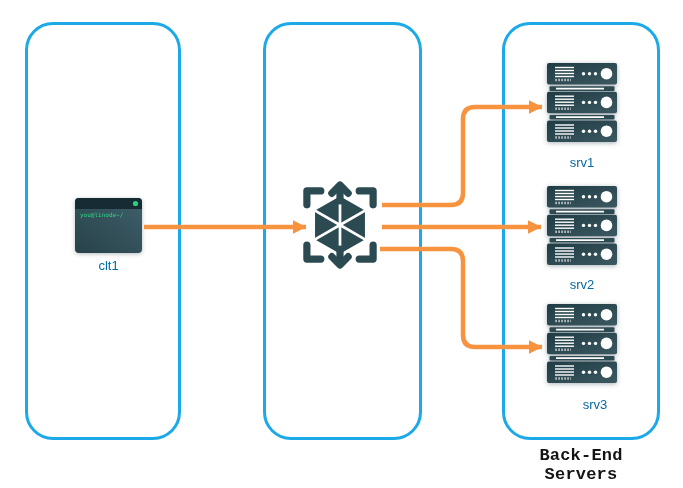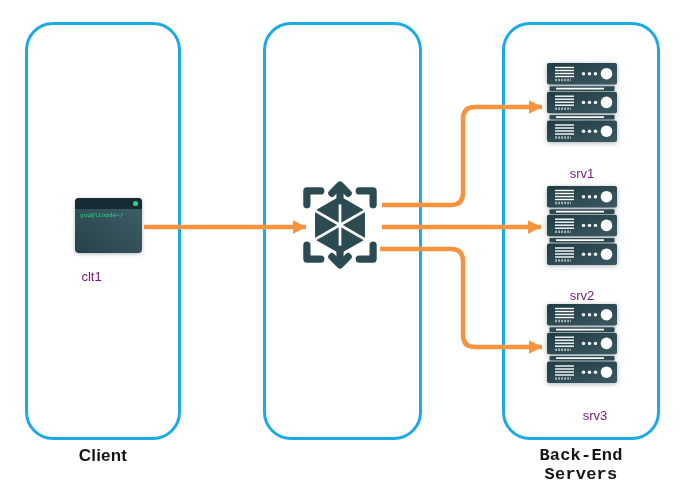--- a/index.html
+++ b/index.html
@@ -14,24 +14,24 @@
   #box-nodebalancer{left:263px;top:22px;width:159px;height:418px;}
   #box-backend{left:502px;top:22px;width:158px;height:418px;}
 
   .group-label{position:absolute;top:446px;text-align:center;
                font-size:17px;font-weight:700;color:#141414;letter-spacing:.2px;}
   #lbl-client{left:25px;width:156px;}
   #lbl-nodebalancer{left:263px;width:159px;}
   #lbl-backend{left:502px;width:158px;font-family:Liberation Mono, monospace;}
 
   
-  .node-label{position:absolute;text-align:center;font-size:13px;color:#701a75;margin-top:11px;}
+  .node-label{position:absolute;text-align:center;font-size:13px;color:#0369a1;}
   #terminal-svg{position:absolute;left:75px;top:198px;
                 filter:drop-shadow(0 1px 2px rgba(40,60,70,.35));}
-  #clt1-label{left:58px;width:67px;top:258px;}
+  #clt1-label{left:75px;width:67px;top:258px;}
   #nb-svg{position:absolute;left:292px;top:177px;}
   #nb1-label{left:292px;width:96px;top:281px;}
   .server-svg{position:absolute;left:547px;
               filter:drop-shadow(0 1px 2.5px rgba(100,115,125,.55));}
   #srv1-svg{top:63px;} #srv2-svg{top:186px;} #srv3-svg{top:304px;}
   #srv1-label{left:547px;width:70px;top:155px;}
   #srv2-label{left:547px;width:70px;top:277px;text-align:center;}
   #srv3-label{left:560px;width:70px;top:397px;}
 
   
@@ -40,21 +40,20 @@
 </style>
 </head>
 <body>
 
 <div class="stage">
 
   <div class="group-box" id="box-client"></div>
   <div class="group-box" id="box-nodebalancer"></div>
   <div class="group-box" id="box-backend"></div>
 
-  <div class="group-label" id="lbl-client">Client</div>
   <div class="group-label" id="lbl-backend">Back-End Servers</div>
 
   <svg id="terminal-svg" width="67" height="55" viewBox="0 0 67 55">
     <defs>
       <linearGradient id="tg" x1="0" y1="1" x2="1" y2="0">
         <stop offset="0" stop-color="#274149"></stop>
         <stop offset="1" stop-color="#40606A"></stop>
       </linearGradient>
     </defs>
     <rect x="0" y="0" width="67" height="55" rx="4" fill="url(#tg)"></rect>

